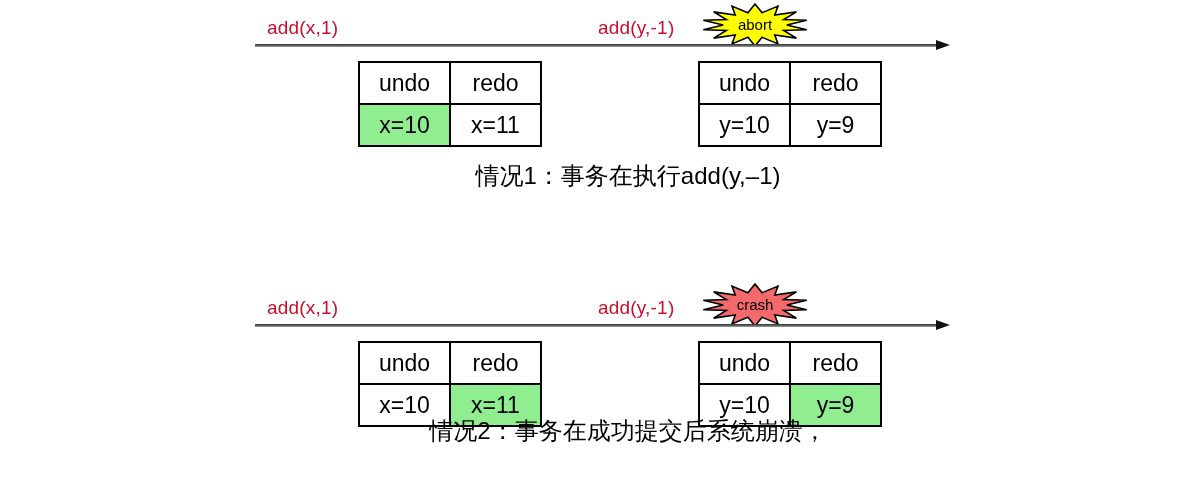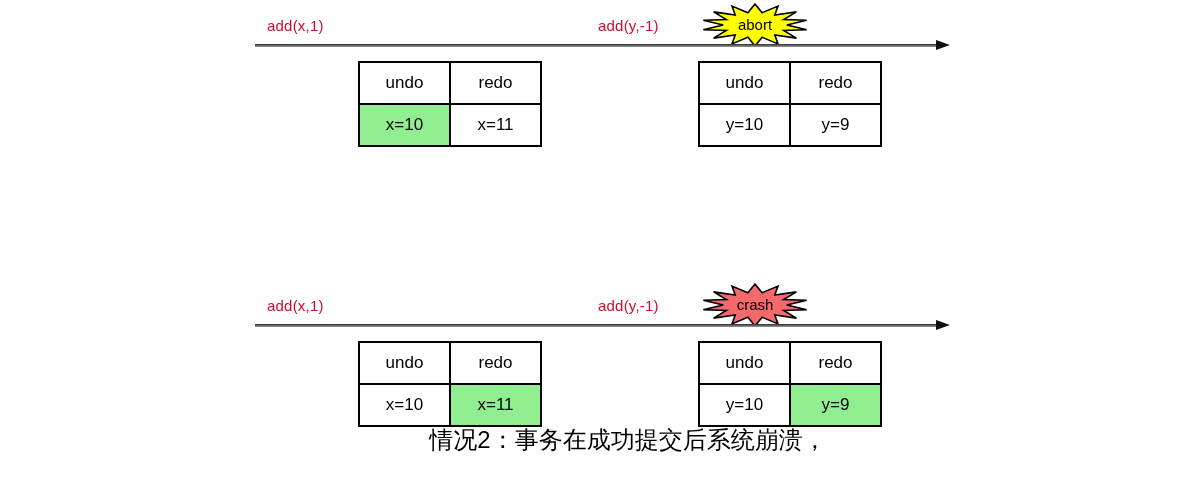--- a/index.html
+++ b/index.html
@@ -6,21 +6,21 @@
   .canvas {
     position: relative;
     width: 1200px;
     height: 500px;
     background: #ffffff;
     font-family: "Liberation Sans", "DejaVu Sans", sans-serif;
     overflow: hidden;
   }
   .op-label {
     position: absolute;
-    font-size: 15px;
+    font-size: 19px;
     letter-spacing: 0.2px;
     white-space: nowrap;
   }
   .shaft {
     position: absolute;
     height: 3px;
     background: linear-gradient(#2b2b2b, #9b9b9b);
   }
   .arrowhead {
     position: absolute;
@@ -40,21 +40,21 @@
     border-collapse: collapse;
     table-layout: fixed;
     background: #ffffff;
   }
   .urtable td {
     border: 2px solid #000000;
     width: 89px;
     height: 40px;
     text-align: center;
     vertical-align: middle;
-    font-size: 17px;
+    font-size: 23px;
     padding: 0;
     background: #ffffff;
   }
   .caption {
     position: absolute;
     left: 278px;
     width: 700px;
     text-align: center;
     font-size: 24px;
     line-height: 29px;
@@ -99,20 +99,21 @@
         <td>redo</td>
       </tr>
       <tr>
         <td style="background-color: rgb(255, 255, 255);">y=10</td>
         <td style="background-color: rgb(255, 255, 255);">y=9</td>
       </tr>
     </tbody>
       </table>
 
     <div class="caption" style="top:161px">
+      <div class="caption-line">情况1：事务在执行add(y,–1)</div>
     </div>
   </section>
 
   <section>
     <span class="op-label" style="left: 267px; top: 297px; color: rgb(200, 16, 46);">add(x,1)</span>
     <span class="op-label" style="left: 598px; top: 297px; color: rgb(200, 16, 46);">add(y,-1)</span>
 
     <svg class="burst" style="left:700px; top:282px" width="110" height="46" viewBox="0 0 110 46">
       <polygon class="burst-shape" stroke="#000000" stroke-width="1.6" points="55.0,2.0 62.1,10.7 78.0,4.1 74.8,13.1 96.4,9.9 83.7,17.5 106.7,18.3 86.8,23.0 106.7,27.7 83.7,28.5 96.4,36.1 74.8,32.9 78.0,41.9 62.1,35.3 55.0,44.0 47.9,35.3 32.0,41.9 35.2,32.9 13.6,36.1 26.3,28.5 3.3,27.7 23.2,23.0 3.3,18.3 26.3,17.5 13.6,9.9 35.2,13.1 32.0,4.1 47.9,10.7" style="fill: rgb(244, 105, 107);"></polygon>
       <text x="55" y="28" text-anchor="middle">crash</text>
@@ -140,18 +141,18 @@
         <td>undo</td>
         <td>redo</td>
       </tr>
       <tr>
         <td style="background-color: rgb(255, 255, 255);">y=10</td>
         <td style="background-color: rgb(144, 238, 144);">y=9</td>
       </tr>
     </tbody>
       </table>
 
-    <div class="caption" style="top:425px">
+    <div class="caption" style="top:416px">
       <div class="caption-line">情况2：事务在成功提交后系统崩溃，</div>
     </div>
   </section>
 
 </div>
 
 </body></html>

